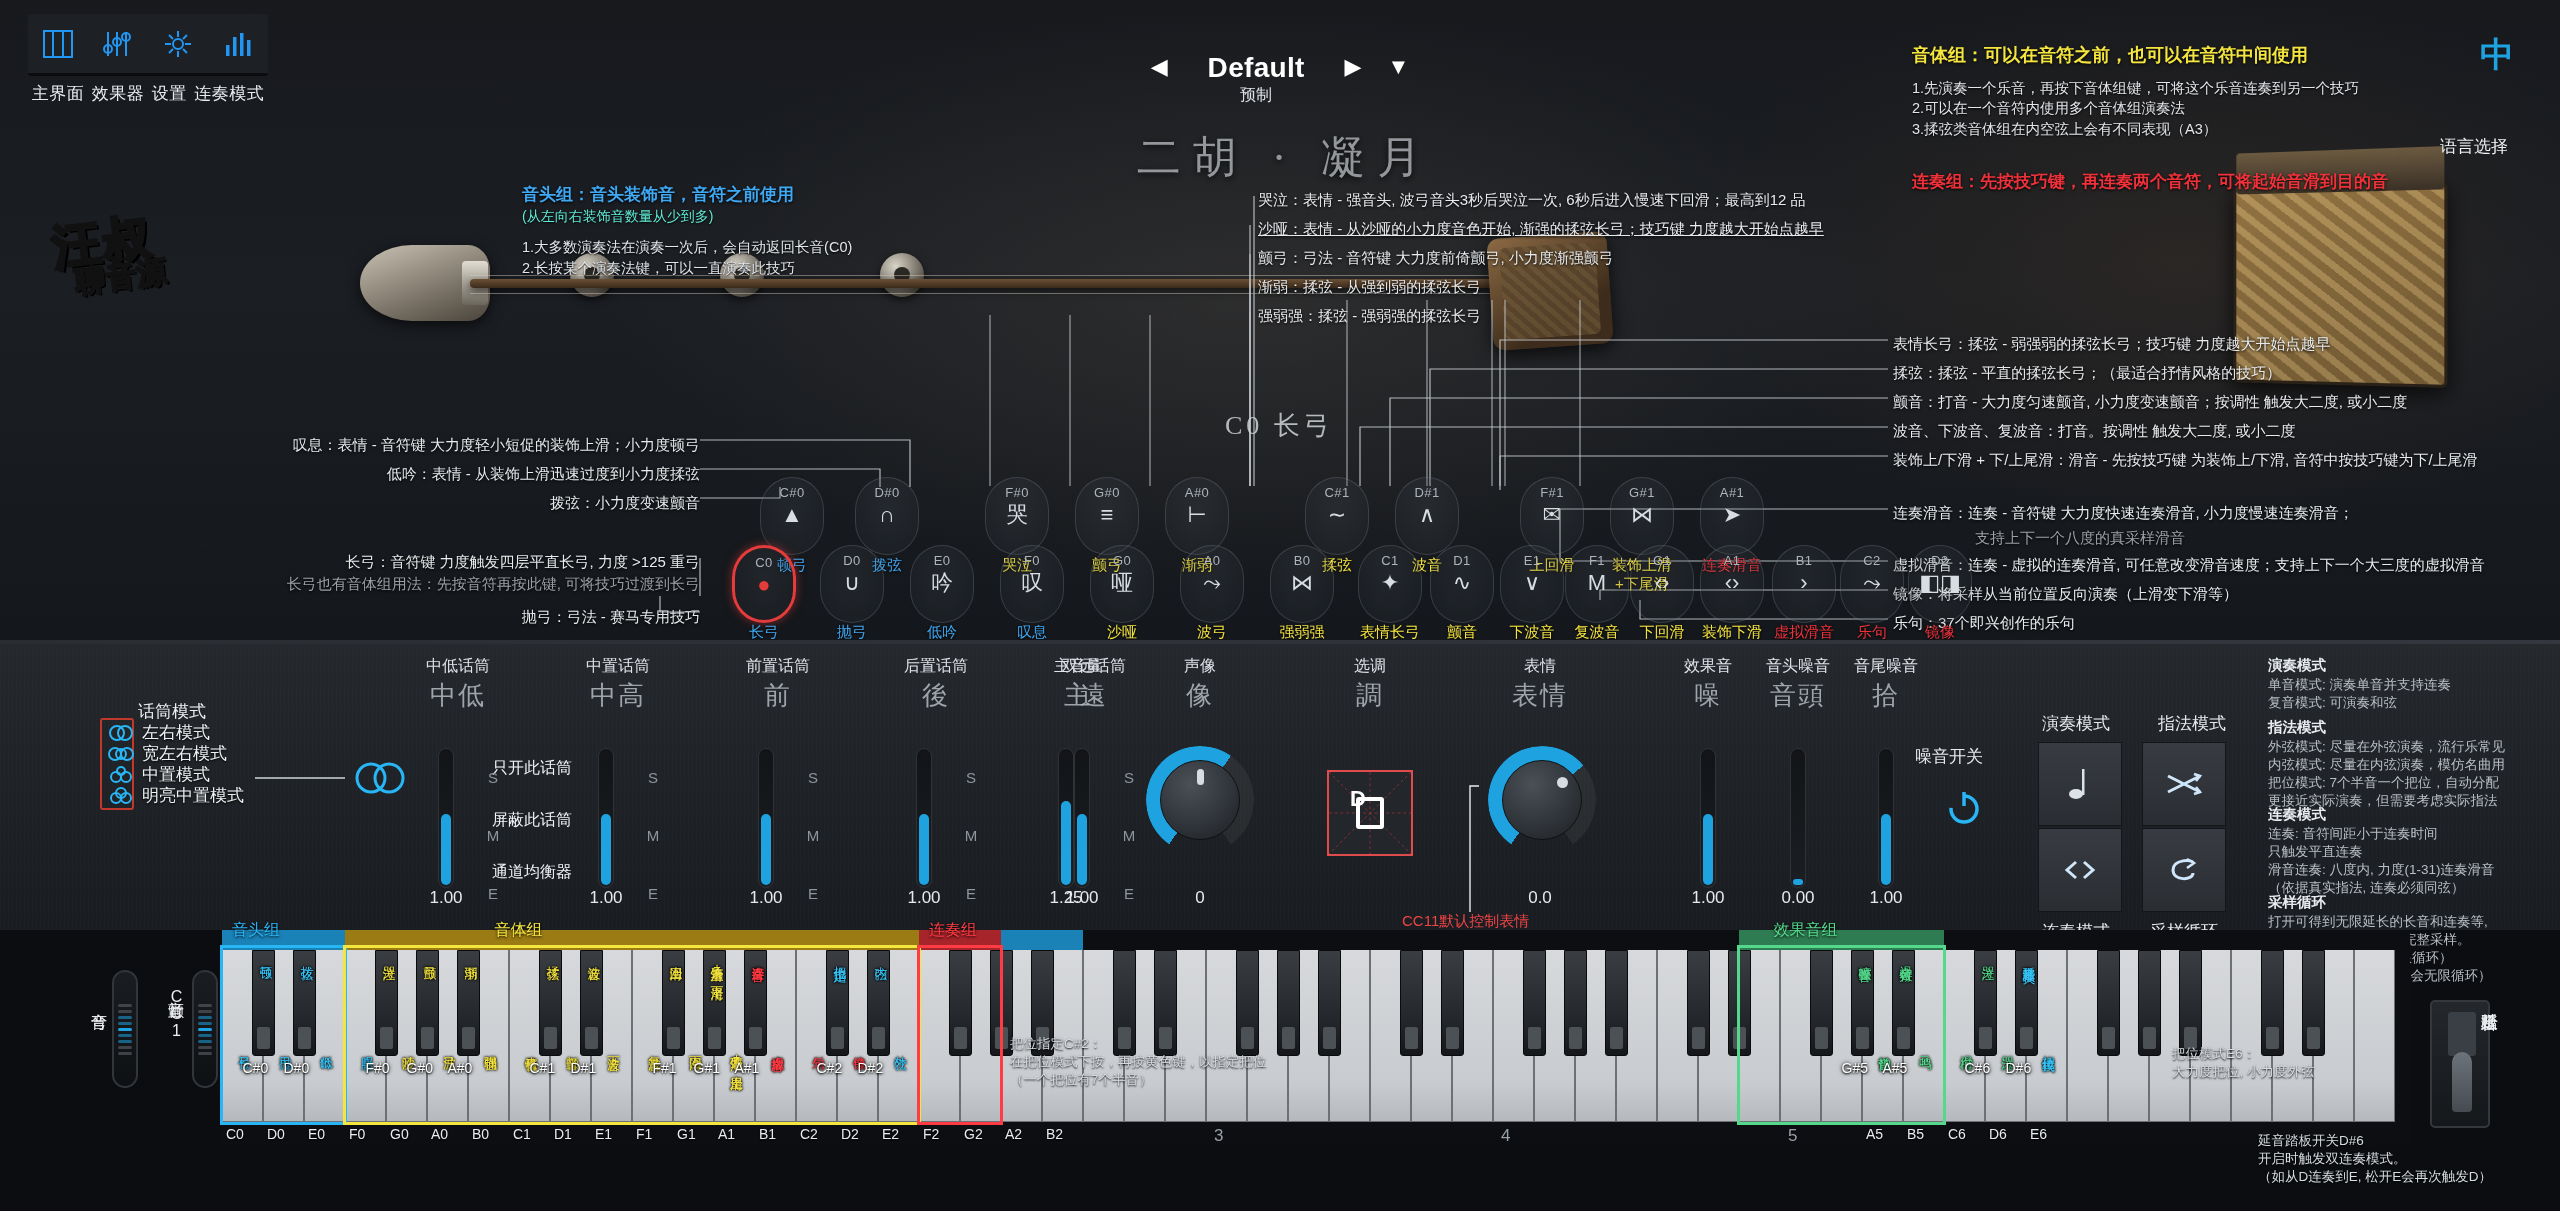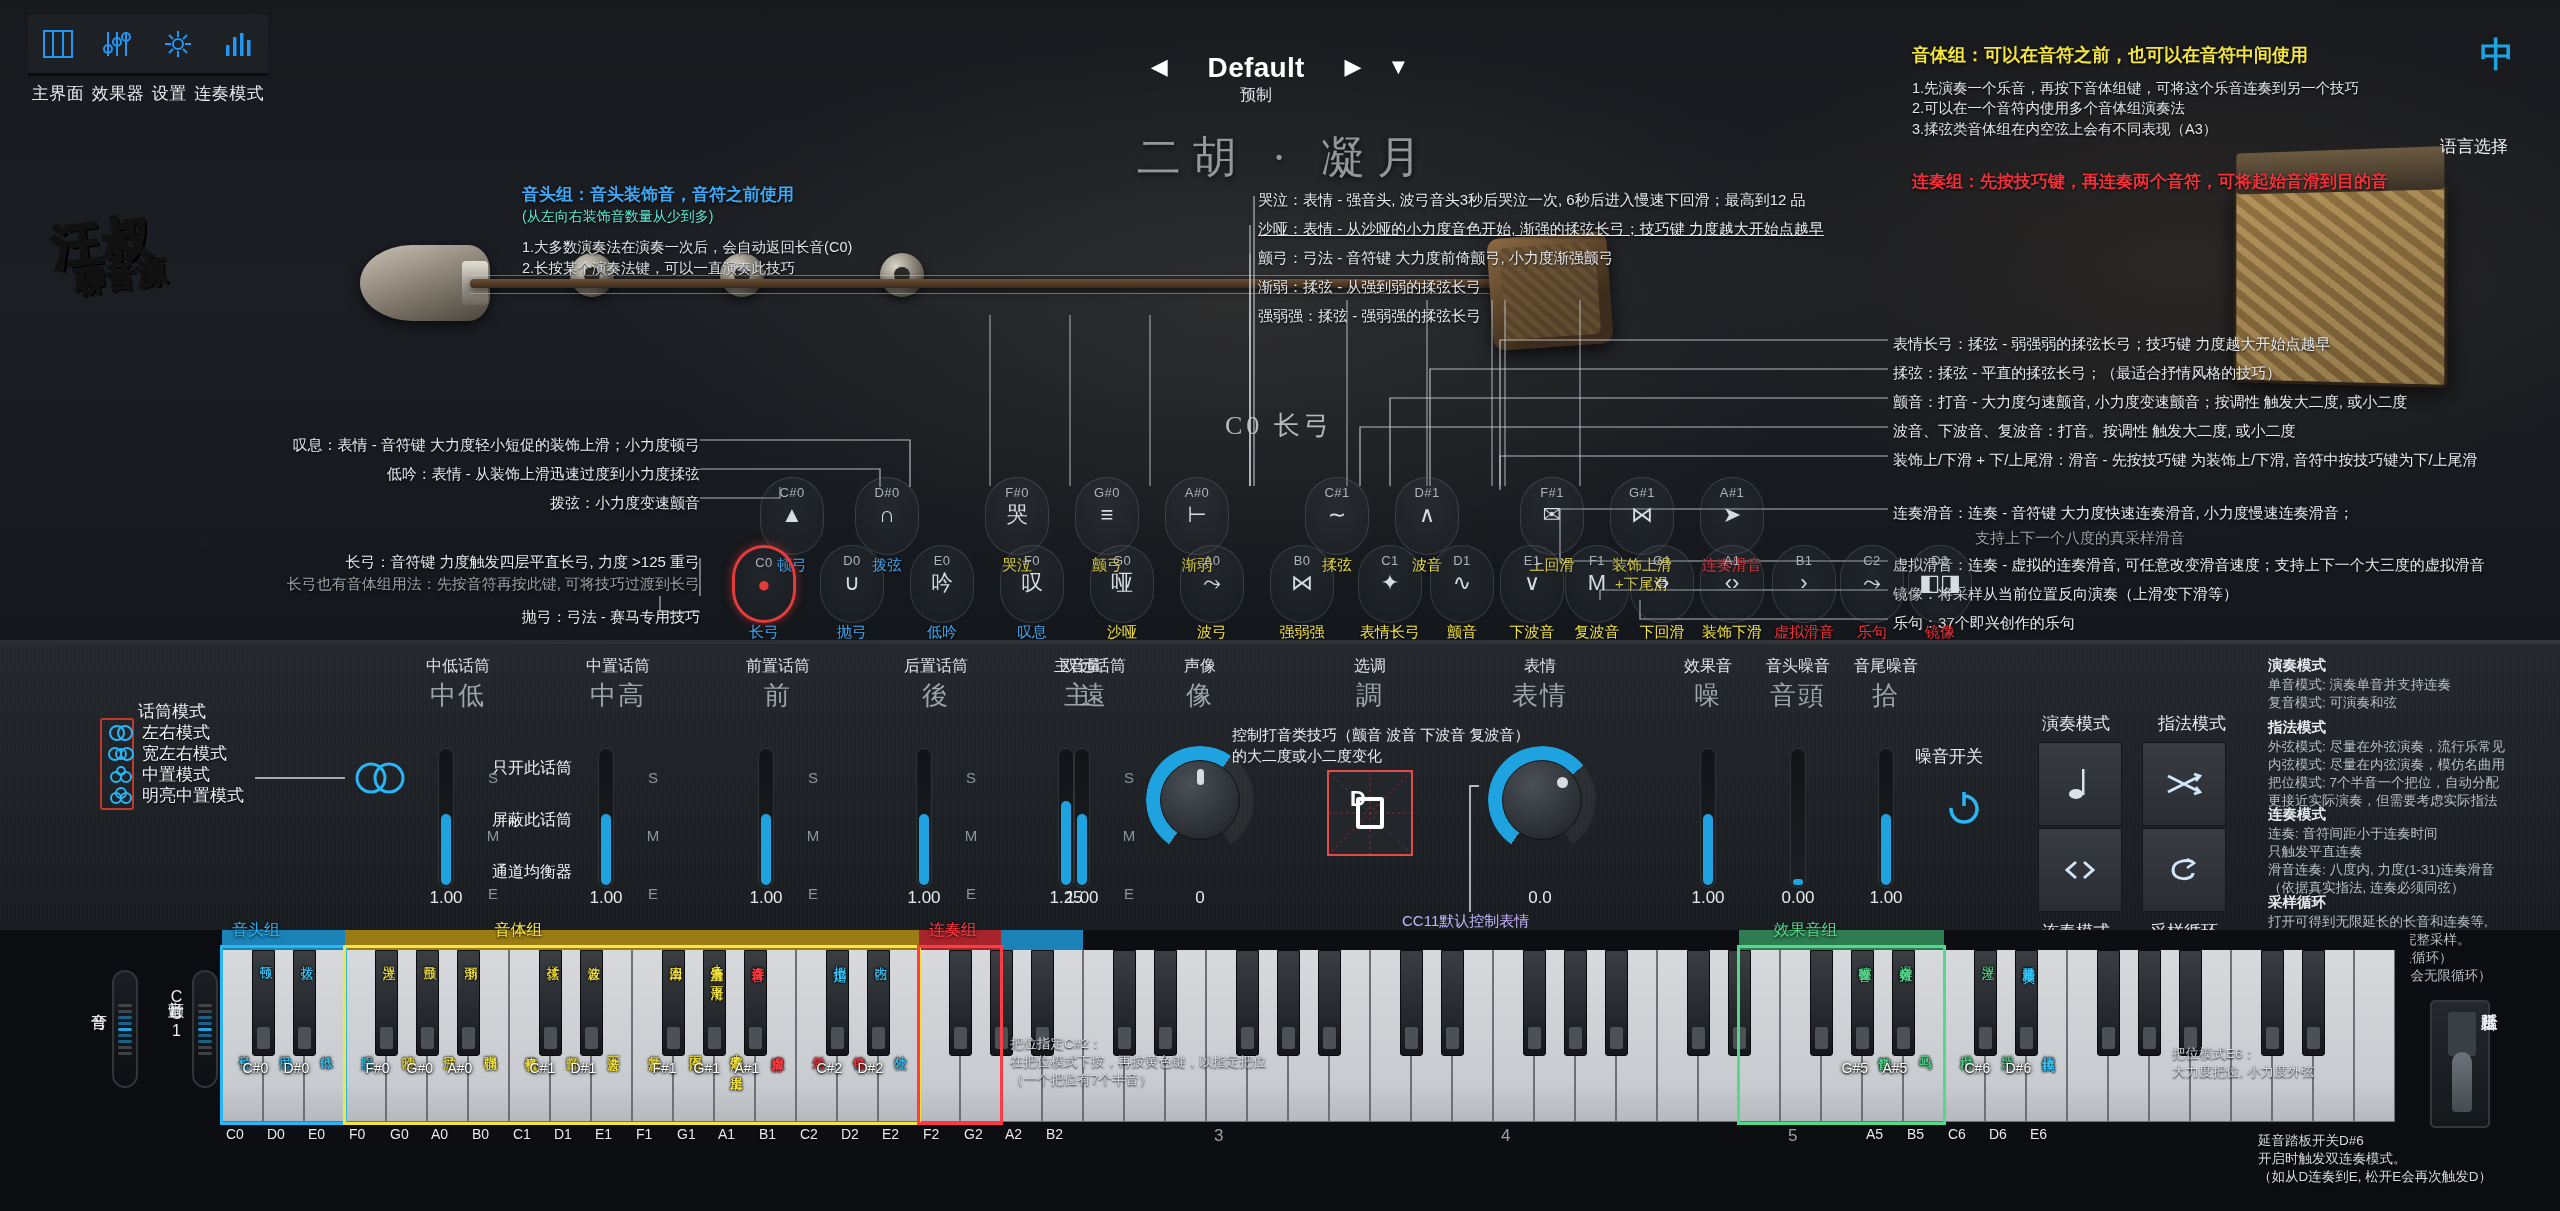--- a/index.html
+++ b/index.html
@@ -308,21 +308,21 @@
   .pedal .slot{ position:absolute; left:16px; top:10px; width:28px; height:44px; background:#3a3f45; border-radius:3px; }
   .pedal .stick{
     position:absolute; left:20px; top:50px; width:20px; height:60px;
     background:linear-gradient(180deg,#6d737a,#464b51); border-radius:10px 10px 4px 4px;
   }
   .pedal-lbl{ position:absolute; writing-mode:vertical-rl; text-orientation:upright; color:#eceff2; font-size:17px; }
 
   .lang-ic{ position:absolute; color:#1fa3e0; font-size:34px; font-weight:bold; cursor:pointer; }
   .lang-tx{ position:absolute; color:#eef1f4; font-size:17px; }
 
-  .cc11note{ position:absolute; color:#c4b5fd; font-size:15px; white-space:nowrap; }
+  .cc11note{ position:absolute; color:#ef4444; font-size:15px; white-space:nowrap; }
   .kb-note{ position:absolute; color:#d6dbe0; font-size:13.5px; line-height:1.35; white-space:nowrap; text-shadow:0 1px 2px #000; z-index:10;}
 </style>
 </head>
 <body>
 
 <div id="root">
 
   <div class="top-bg"></div>
 
   <div class="erhu">
@@ -823,24 +823,20 @@
     <div class="knob-ring" style="--deg:180deg;"></div>
     <div class="knob-cap">
       <div class="knob-ind" style="left:36px; top:8px;"></div>
     </div>
   </div>
   <div class="chval" style="left:1140px; top:888px;">0</div>
 
   <div class="ch" style="left:1310px;">
     <div class="ch-title">选调</div>
     <div class="ch-cn">調</div>
-  </div>
-  <div class="anno" style="left:1232px; top:724px;">
-    <div style="color:#e9edf1; font-size:15px;">控制打音类技巧（颤音 波音 下波音 复波音）</div>
-    <div style="color:#e9edf1; font-size:15px;">的大二度或小二度变化</div>
   </div>
   <div class="keybox" style="left:1327px; top:770px;">
     <svg class="cross" viewBox="0 0 86 86">
       <g stroke="#8b2f33" stroke-width="1" stroke-dasharray="3 3">
         <line x1="0" y1="0" x2="86" y2="86"></line>
           <line x1="86" y1="0" x2="0" y2="86"></line>
         <line x1="43" y1="0" x2="43" y2="86"></line>
           <line x1="0" y1="43" x2="86" y2="43"></line>
       </g>
     </svg>

